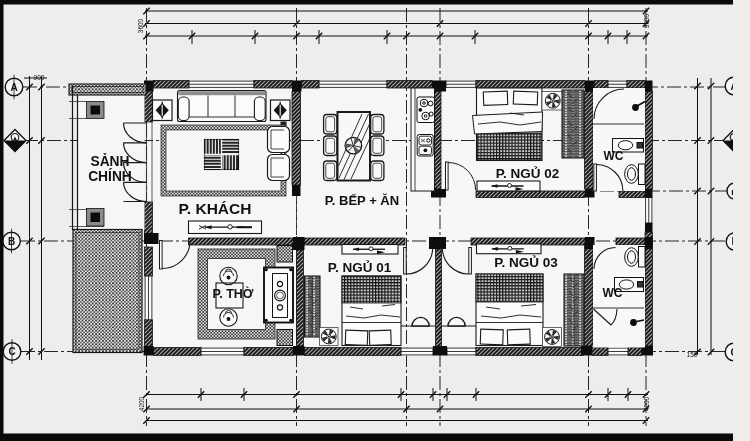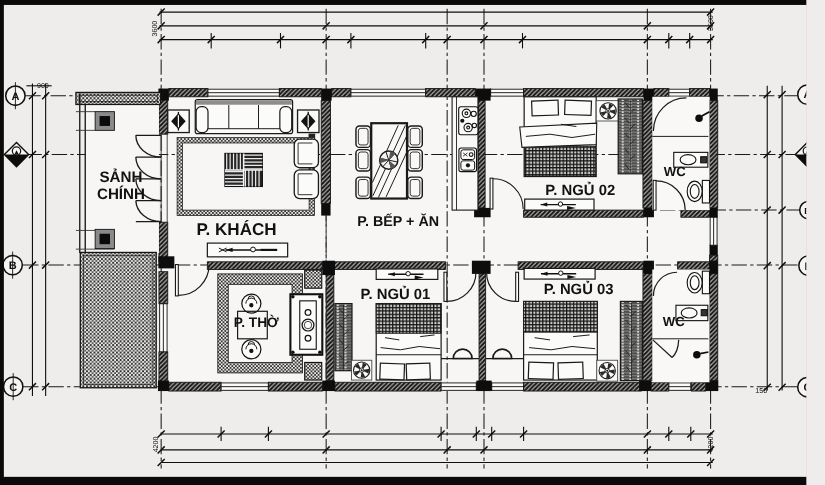--- a/index.html
+++ b/index.html
@@ -1,16 +1,16 @@
 <!DOCTYPE html>
 <html><head>
 <meta charset="utf-8">
 <style>
 html,body{margin:0;padding:0;background:#efedeb;}
-#page{position:relative;width:733px;height:441px;overflow:hidden;background:#fca5a5;}
+#page{position:relative;width:733px;height:441px;overflow:hidden;background:#ef4444;}
 svg{position:absolute;left:0;top:0;}
 text{font-family:"Liberation Sans",sans-serif;fill:#111;}
 .lbl{font-weight:bold;}
 </style>
 </head>
 <body>
 <div id="page">
 <svg width="750" height="441" viewBox="0 0 750 441">
 <defs>
 <pattern id="wallhatch" width="4" height="4" patternUnits="userSpaceOnUse">

